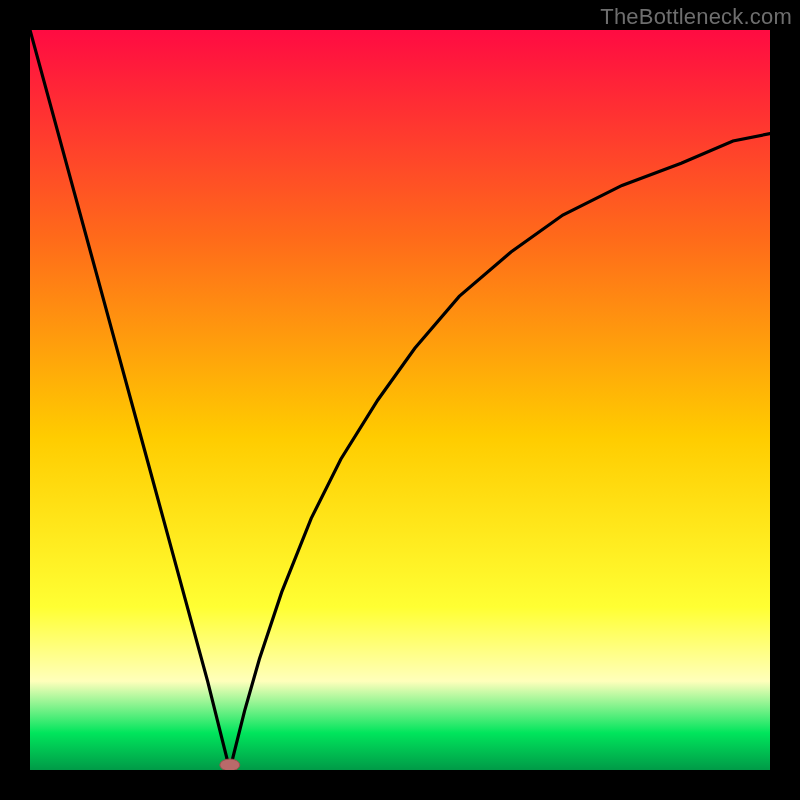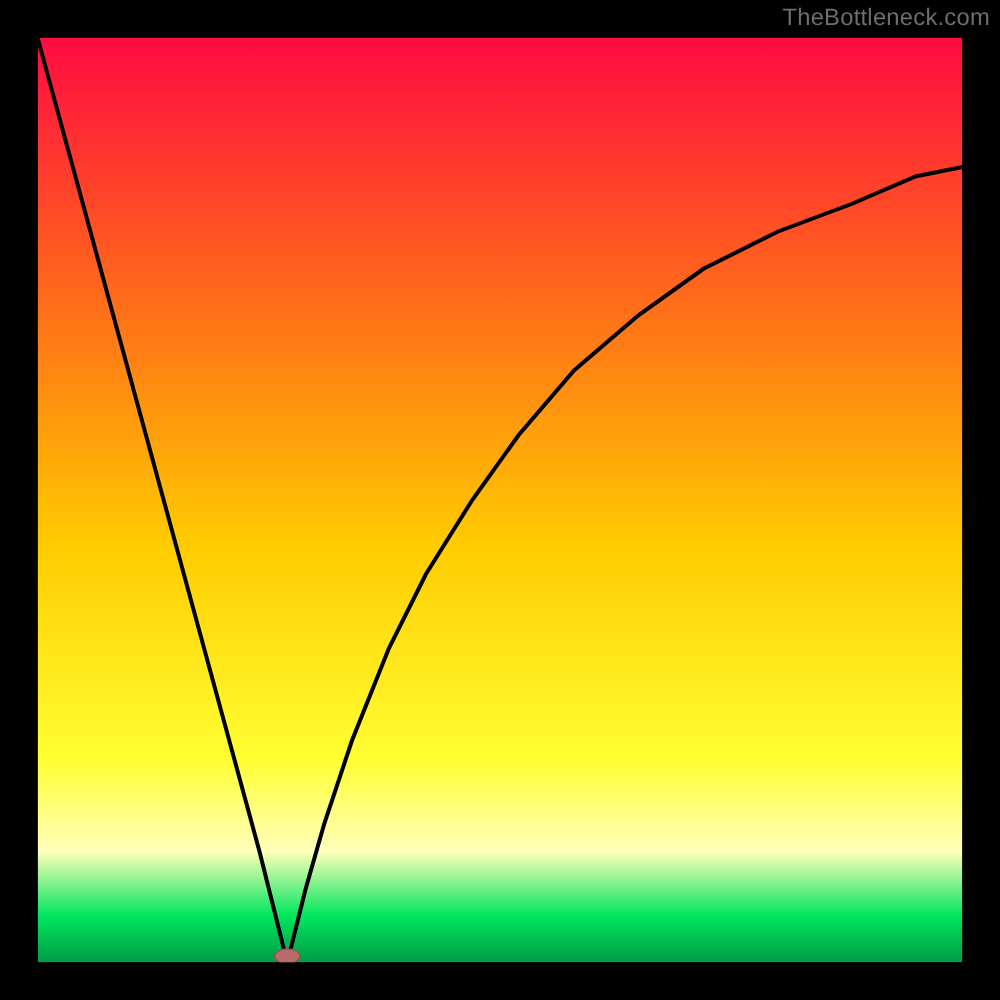--- a/index.html
+++ b/index.html
@@ -23,21 +23,21 @@
     top: 30px;
     width: 740px;
     height: 740px;
     overflow: hidden;
   }
   .watermark {
     position: absolute;
     top: 4px;
     right: 8px;
     color: #6e6e6e;
-    font-size: 19px;
+    font-size: 22px;
     font-weight: 500;
     letter-spacing: 0.2px;
     pointer-events: none;
   }
   svg { display: block; }
 </style>
 </head>
 <body>
 
 <div class="frame">

